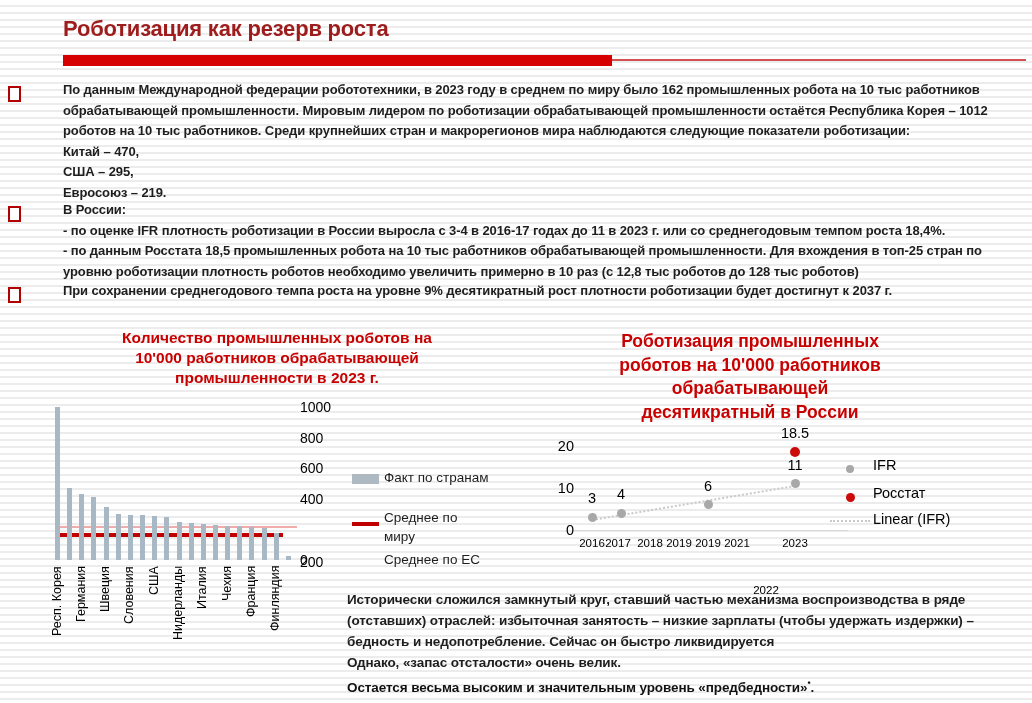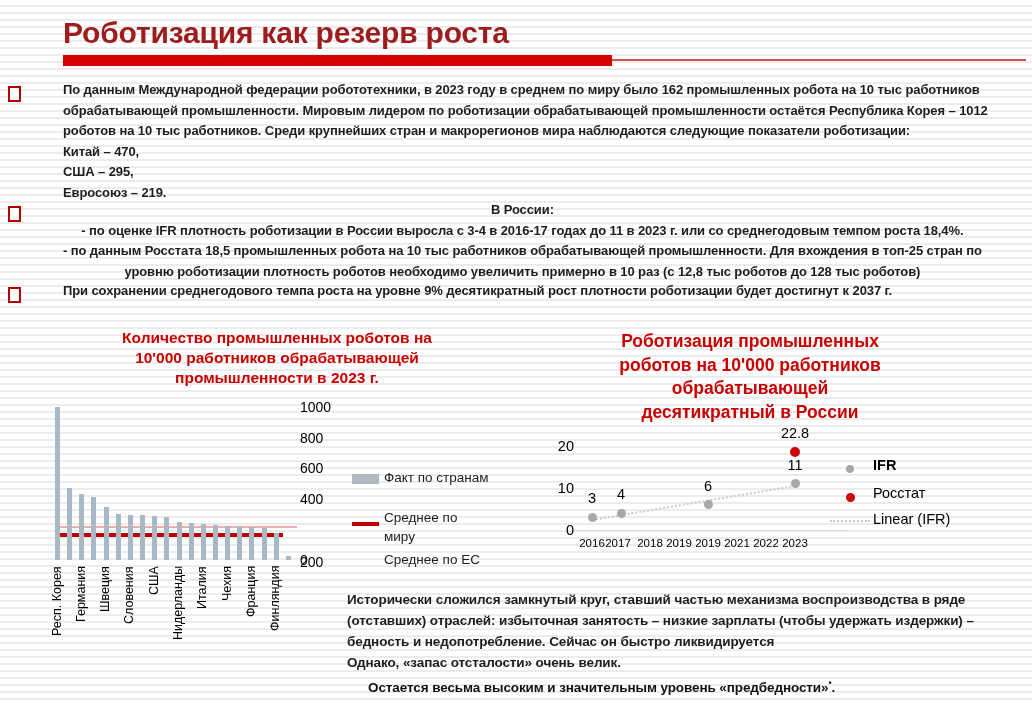--- a/index.html
+++ b/index.html
@@ -2,21 +2,21 @@
 <html><head>
 <meta charset="utf-8">
 <style>
   html,body{margin:0;padding:0;}
   .slide{
     position:relative;width:1032px;height:703px;overflow:hidden;
     background:repeating-linear-gradient(180deg,#ffffff 0px,#ffffff 5px,#ececec 5px,#ececec 7px);
     font-family:"Liberation Sans",sans-serif;color:#1e1e1e;
   }
   .abs{position:absolute;}
-  .page-title{left:63px;top:16px;font-size:30px;font-weight:bold;color:#9e1c1c;letter-spacing:-0.2px;}
+  .page-title{left:63px;top:16px;font-size:22px;font-weight:bold;color:#9e1c1c;letter-spacing:-0.2px;}
   .title-bar-thick{left:63px;top:55px;width:549px;height:11px;background:#d60000;}
   .title-bar-thin{left:612px;top:59px;width:414px;height:2px;background:#d25252;}
 
   .bullet-marker{width:9px;height:12px;border:2px solid #b30000;background:#fff;}
   .btext{left:63px;font-size:13px;font-weight:bold;letter-spacing:-0.1px;line-height:20.5px;color:#1e1e1e;white-space:nowrap;}
 
   .chart-title{color:#c80000;font-weight:bold;text-align:center;}
   .left-title{left:85px;top:328px;width:384px;font-size:15.5px;line-height:20px;}
   .right-title{left:592px;top:330px;width:316px;font-size:17.5px;line-height:23.5px;}
 
@@ -46,21 +46,21 @@
   .sc-xaxis{left:578px;top:536px;width:280px;height:16px;font-size:11.5px;color:#000;}
   .sc-xaxis div{position:absolute;top:0;width:30px;text-align:center;line-height:14px;}
 
   .lg-right{left:830px;top:450px;width:190px;height:90px;font-size:14.5px;color:#000;}
   .lg-right .dot-ifr{left:16px;top:15px;width:8px;height:8px;background:#a8a8a8;}
   .lg-right .dot-ros{left:16px;top:43px;width:9px;height:9px;background:#cb0a0a;}
   .lg-right .sw-linear{left:0;top:70px;width:40px;border-top:2px dotted #c9c9c9;}
   .lg-right .tx{position:absolute;left:43px;white-space:nowrap;}
 
   .footer{left:347px;top:589px;font-size:13.5px;font-weight:bold;letter-spacing:-0.1px;line-height:21px;color:#1e1e1e;white-space:nowrap;}
-  .footer .bold-line{font-weight:bold;color:#111;margin-left:21px;}
+  .footer .bold-line{font-weight:bold;color:#111;}
   sup{font-size:9px;}
 </style>
 </head>
 <body>
 
 <div class="slide">
 
   <div class="abs page-title">Роботизация как резерв роста</div>
   <div class="abs title-bar-thick"></div>
   <div class="abs title-bar-thin"></div>
@@ -69,21 +69,21 @@
   <div class="abs btext" style="top:80px;">
       <div>По данным Международной федерации робототехники, в 2023 году в среднем по миру было 162 промышленных робота на 10 тыс работников</div>
       <div>обрабатывающей промышленности. Мировым лидером по роботизации обрабатывающей промышленности остаётся Республика Корея – 1012</div>
       <div>роботов на 10 тыс работников. Среди крупнейших стран и макрорегионов мира наблюдаются следующие показатели роботизации:</div>
       <div>Китай – 470,</div>
       <div>США – 295,</div>
       <div>Евросоюз – 219.</div>
     </div>
 
   <div class="abs bullet-marker" style="left:8px;top:206px;"></div>
-  <div class="abs btext" style="top:200px;text-align:center;">
+  <div class="abs btext" style="top:200px;">
       <div>В России:</div>
       <div> - по оценке IFR плотность роботизации в России выросла с 3-4 в 2016-17 годах до 11 в 2023 г. или со среднегодовым темпом роста 18,4%.</div>
       <div> - по данным Росстата 18,5 промышленных робота на 10 тыс работников обрабатывающей промышленности. Для вхождения в топ-25 стран по</div>
       <div>уровню роботизации плотность роботов необходимо увеличить примерно в 10 раз (с 12,8 тыс роботов до 128 тыс роботов)</div>
     </div>
 
   <div class="abs bullet-marker" style="left:8px;top:287px;"></div>
   <div class="abs btext" style="top:281px;">
       <div>При сохранении среднегодового темпа роста на уровне 9% десятикратный рост плотности роботизации будет достигнут к 2037 г.</div>
     </div>
@@ -157,41 +157,41 @@
   <div class="trend" style="left: 14px; top: 88.66px; width: 205.8px; transform: rotate(-9.51deg); border-top-color: rgb(201, 201, 201);"></div>
       <div class="dot" style="height: 9px; width: 9px; background: rgb(168, 168, 168); left: 9.5px; top: 82.9px;"></div>
       <div class="ptlabel" style="left: -6px; top: 59.4px;">3</div>
       <div class="dot" style="height: 9px; width: 9px; background: rgb(168, 168, 168); left: 38.5px; top: 78.7px;"></div>
       <div class="ptlabel" style="left: 23px; top: 55.2px;">4</div>
       <div class="dot" style="height: 9px; width: 9px; background: rgb(168, 168, 168); left: 125.5px; top: 70.3px;"></div>
       <div class="ptlabel" style="left: 110px; top: 46.8px;">6</div>
       <div class="dot" style="height: 9px; width: 9px; background: rgb(168, 168, 168); left: 212.5px; top: 49.3px;"></div>
       <div class="ptlabel" style="left: 197px; top: 25.8px;">11</div>
       <div class="dot" style="height: 10px; width: 10px; background: rgb(203, 10, 10); left: 212px; top: 17.3px;"></div>
-      <div class="ptlabel" style="left: 197px; top: -5.7px;">22.8</div>
+      <div class="ptlabel" style="left: 197px; top: -5.7px;">18.5</div>
     </div>
   <div class="abs sc-yaxis" id="sc-yaxis">
       <div class="" style="top: 91px;">0</div>
       <div class="" style="top: 49px;">10</div>
       <div class="" style="top: 7px;">20</div>
     </div>
   <div class="abs sc-xaxis" id="sc-xaxis">
       <div class="" style="left: -1px;">2016</div>
       <div class="" style="left: 25px;">2017</div>
       <div class="" style="left: 57px;">2018</div>
       <div class="" style="left: 86px;">2019</div>
       <div class="" style="left: 115px;">2019</div>
       <div class="" style="left: 144px;">2021</div>
-      <div class="" style="left: 173px;">2022</div>
+      <div class="" style="left: 173px; margin-top: 47px;">2022</div>
       <div class="" style="left: 202px;">2023</div>
     </div>
 
   <div class="abs lg-right">
     <div class="abs dot dot-ifr"></div>
-    <div class="tx" style="top:7px;font-weight:bold;">IFR</div>
+    <div class="tx" style="top:7px;">IFR</div>
     <div class="abs dot dot-ros"></div>
     <div class="tx" style="top:35px;">Росстат</div>
     <div class="abs sw-linear"></div>
     <div class="tx" style="top:61px;">Linear (IFR)</div>
   </div>
 
   <div class="abs footer">
     <div>
         <div>Исторически сложился замкнутый круг, ставший частью механизма воспроизводства в ряде</div>
         <div>(отставших) отраслей: избыточная занятость – низкие зарплаты (чтобы удержать издержки) –</div>

